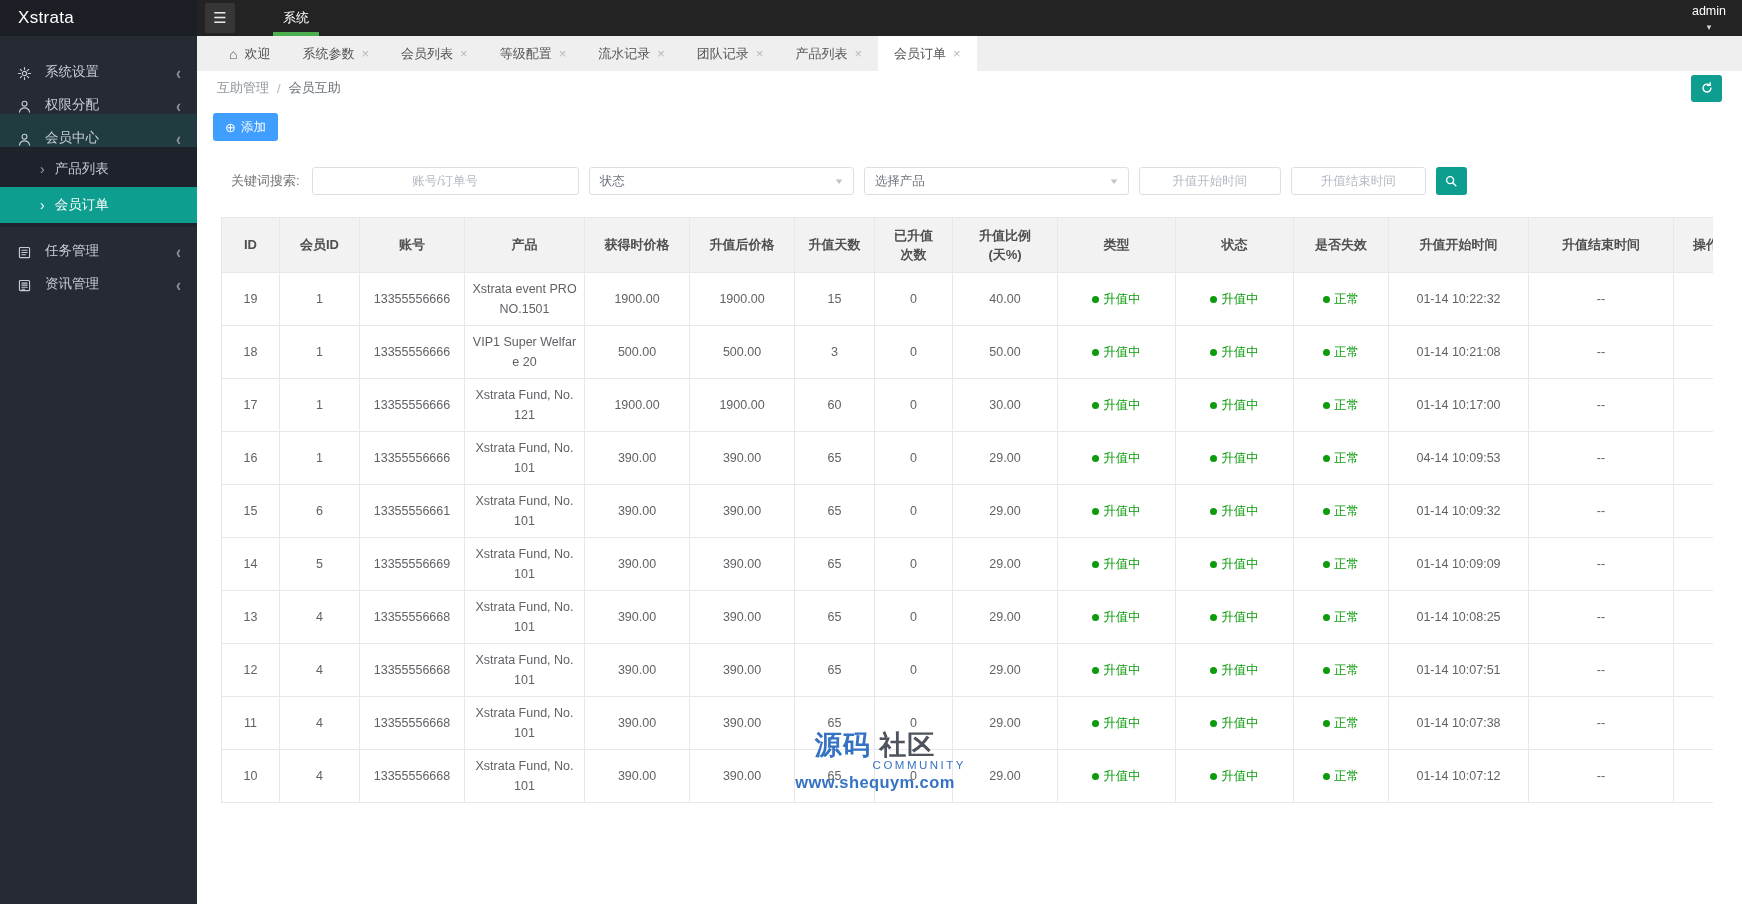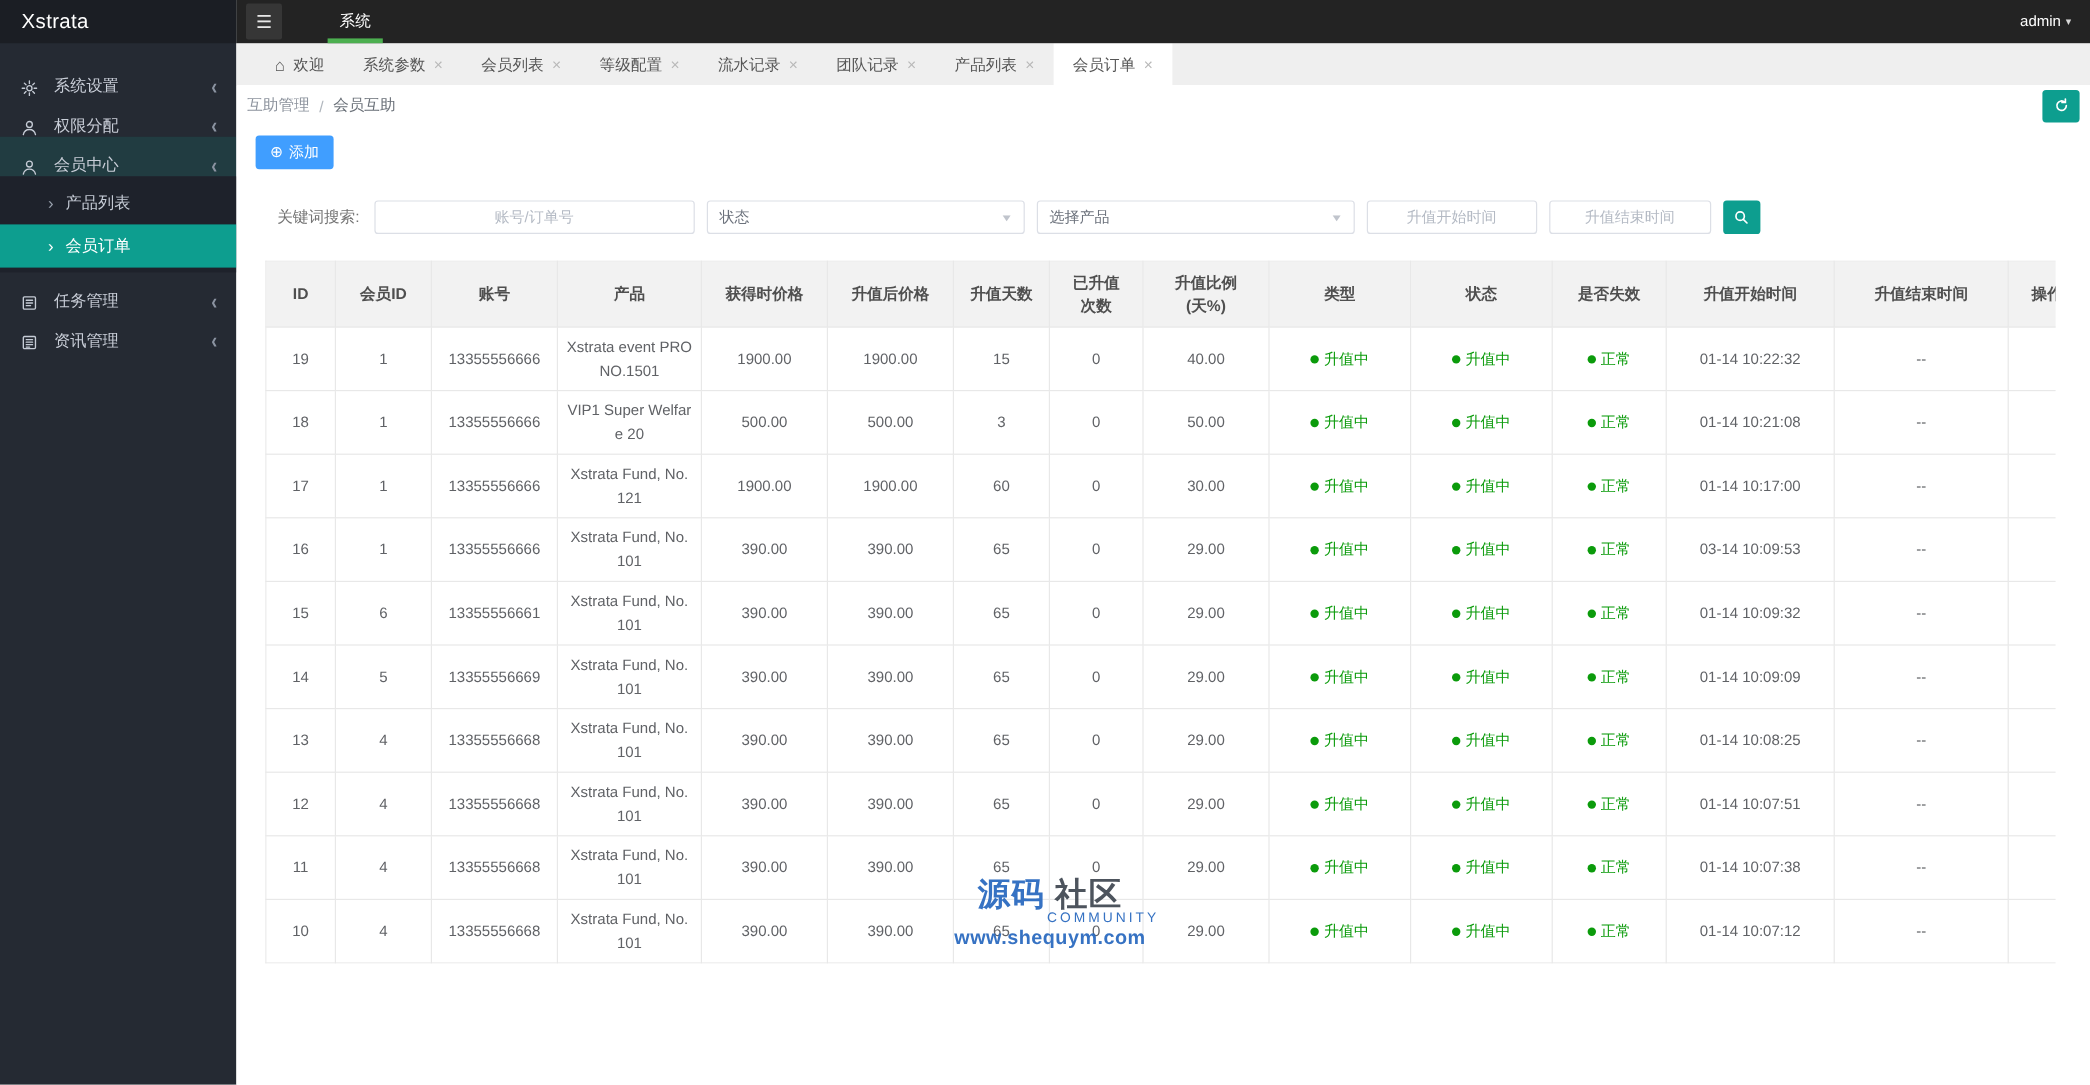--- a/index.html
+++ b/index.html
@@ -33,31 +33,31 @@
   
   .main { flex:1; display:flex; flex-direction:column; }
   .topbar { height:36px; background:var(--topbar,#232323); display:flex; align-items:center; position:relative; }
   .hamburger { width:30px; height:30px; margin-left:8px; background:#363636; border-radius:2px;
                color:#e8e8e8; font-size:15px; display:flex; align-items:center; justify-content:center; cursor:pointer; }
   .nav-item { position:relative; height:36px; display:flex; align-items:center;
               margin-left:34px; padding:0 14px; color:#fff; font-size:13px; cursor:pointer; }
   .nav-item .underline { position:absolute; left:4px; right:4px; bottom:0; height:4px;
               background:var(--underline,#4CAF50); }
   .user { margin-left:auto; margin-right:16px; color:#fff; font-size:12.5px; display:flex;
-          align-items:center; gap:4px; cursor:pointer; }
+          align-items:center; gap:4px; cursor:pointer;flex-direction:column; }
   .user .caret { font-size:9px; color:#d6d6d6; }
 
   .tabbar { height:35px; background:#efefef; display:flex; align-items:stretch; padding-left:16px; }
   .tab { display:flex; align-items:center; gap:7px; padding:0 16px; font-size:13px; color:#555; cursor:pointer; }
   .tab.active { background:#fff; }
   .tab .x { color:#b8b8b8; font-size:13px; }
   .tab .home { font-size:14px; color:#555; }
 
   .content { flex:1; background:#fff; position:relative; overflow:hidden; }
-  .crumb-row { display:flex; align-items:center; height:34px; padding:0 9px; }
+  .crumb-row { display:flex; align-items:center; height:34px; padding:0 20px; }
   .crumb-sec { color:#8e949e; font-size:13px; cursor:pointer; }
   .crumb-sep { color:#b0b6bd; font-size:13px; margin:0 8px; }
   .crumb-page { color:#6a7078; font-size:13px; }
   .refresh-btn { margin-left:auto; width:31px; height:27px; background:var(--accent,#0D9E8F);
                  border:none; border-radius:3px; display:flex; align-items:center; justify-content:center; cursor:pointer; }
   .refresh-btn svg { width:14px; height:14px; fill:none; stroke:#fff; stroke-width:1.6; stroke-linecap:round; }
 
   .add-row { padding:8px 16px 0; }
   .add-btn { height:28px; padding:0 12px; background:var(--blue,#409EFF); color:#fff; border:none;
              border-radius:3px; font-size:12.5px; display:inline-flex; align-items:center; gap:5px;
@@ -359,21 +359,21 @@
                 <td>13355556666</td>
                 <td class="product">Xstrata Fund, No. 101</td>
                 <td>390.00</td>
                 <td>390.00</td>
                 <td>65</td>
                 <td>0</td>
                 <td>29.00</td>
                 <td><span class="green"><span class="dot"></span><span>升值中</span></span></td>
                 <td><span class="green"><span class="dot"></span><span>升值中</span></span></td>
                 <td><span class="green"><span class="dot"></span><span>正常</span></span></td>
-                <td>03-14 10:09:53</td>
+                <td>04-14 10:09:53</td>
                 <td>--</td>
                 <td></td>
               </tr>
               <tr>
                 <td>15</td>
                 <td>6</td>
                 <td>13355556661</td>
                 <td class="product">Xstrata Fund, No. 101</td>
                 <td>390.00</td>
                 <td>390.00</td>

